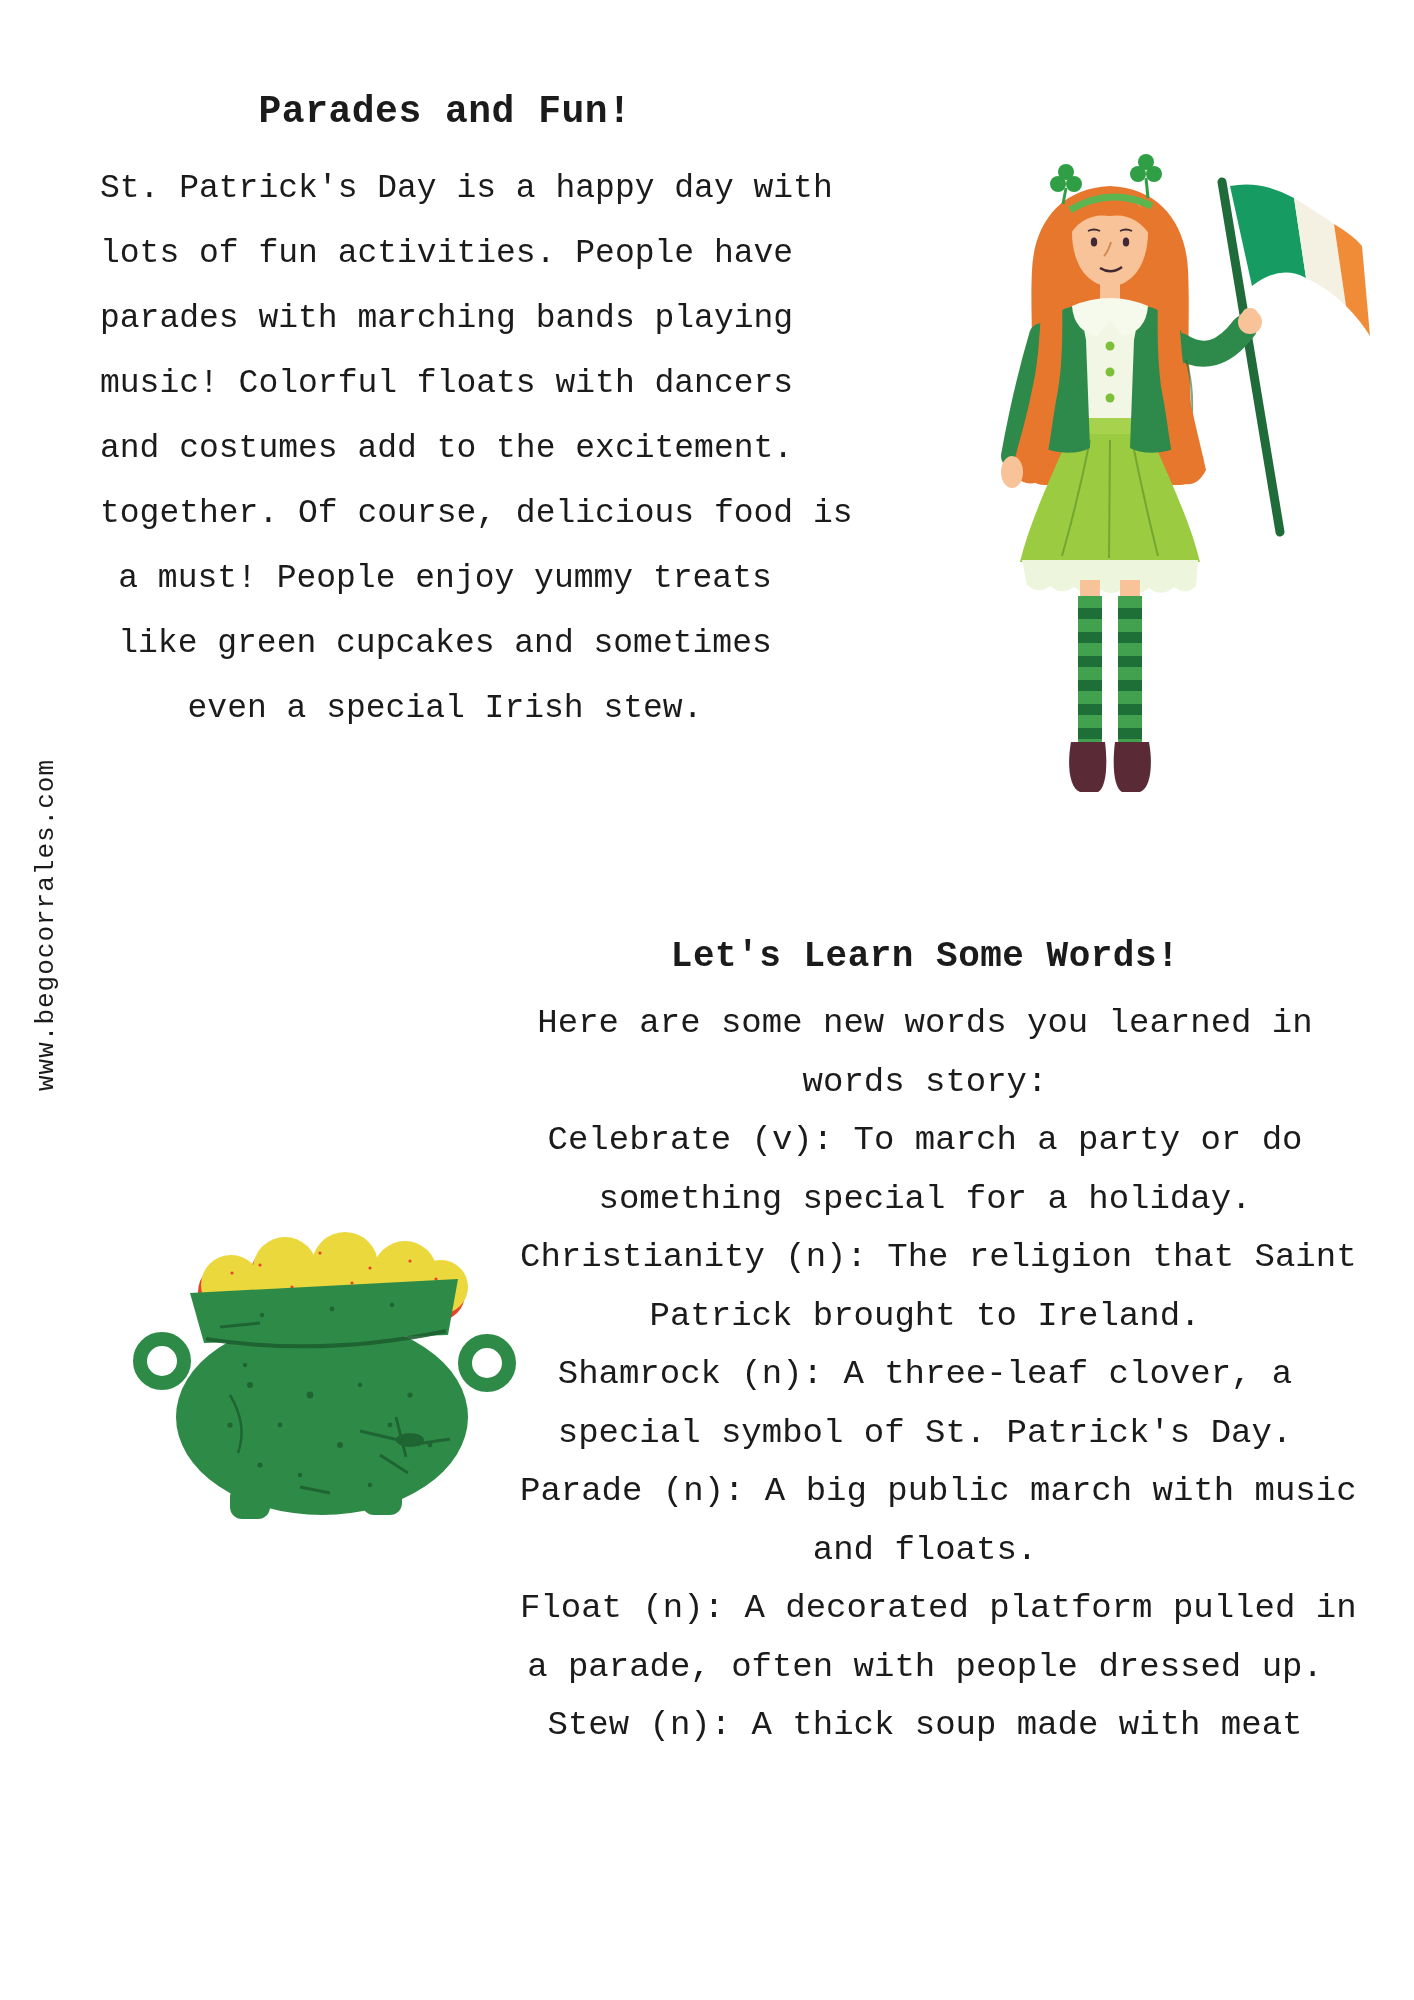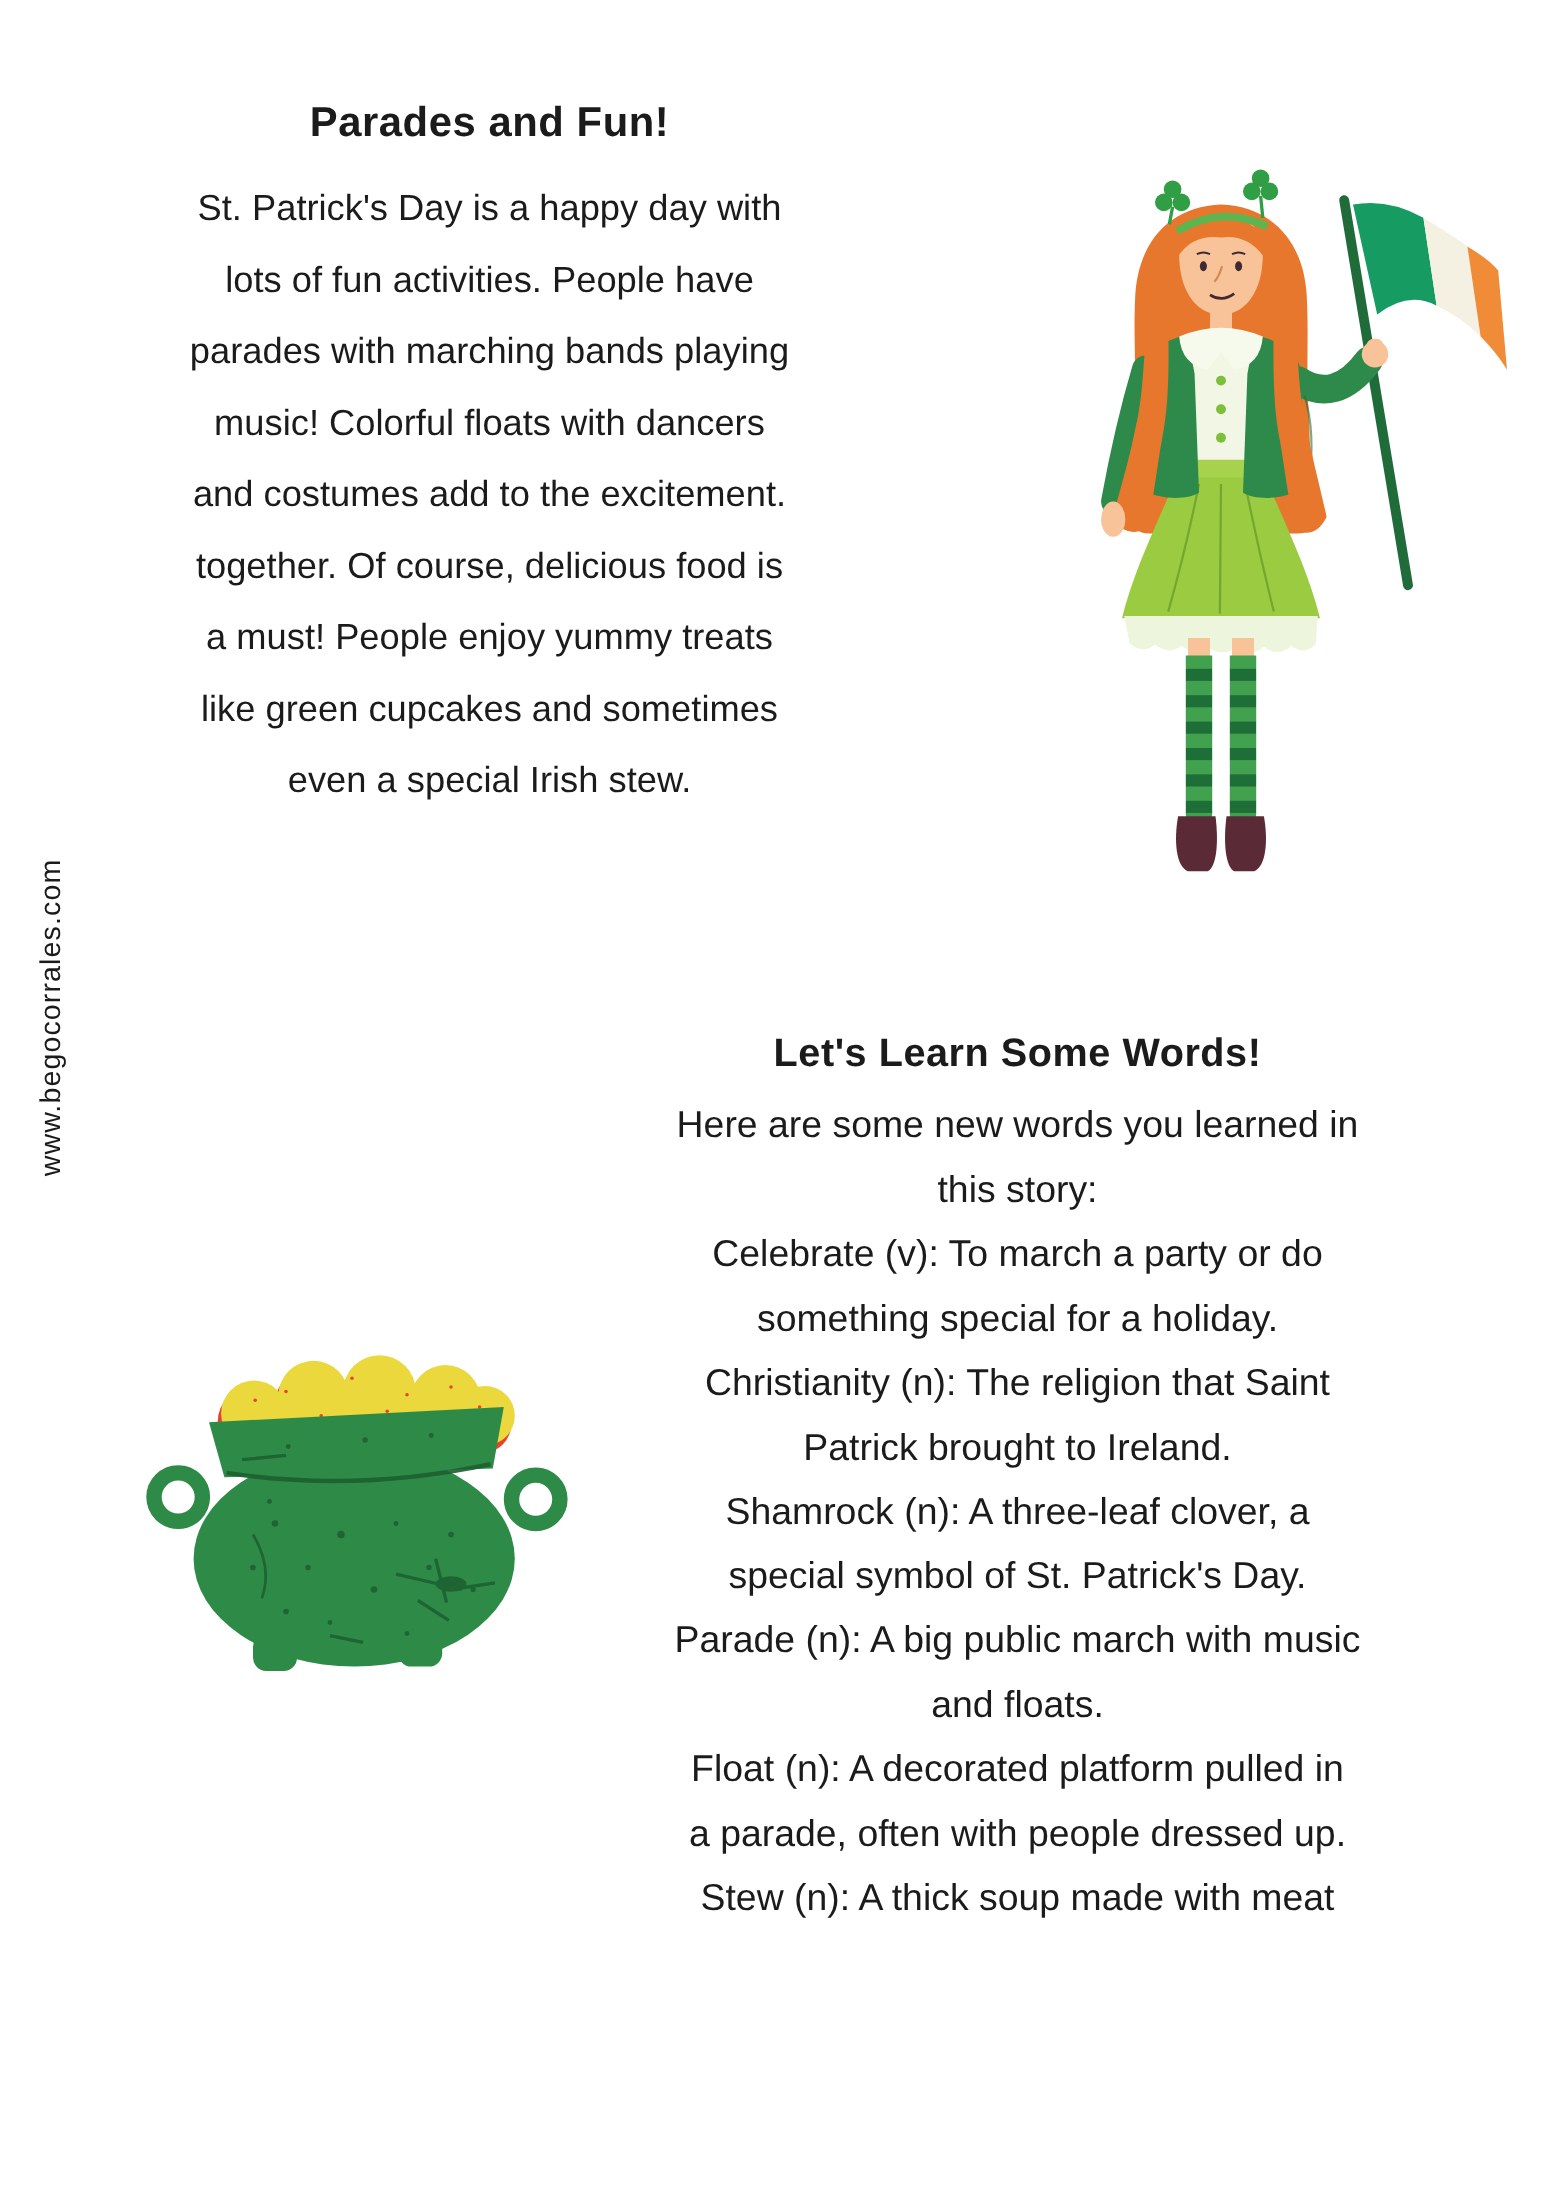--- a/index.html
+++ b/index.html
@@ -1,19 +1,19 @@
 <!DOCTYPE html>
 <html><head>
 <meta charset="utf-8">
 <style>
   html,body { margin:0; padding:0; background:#ffffff; }
   .page {
     position:relative; width:1414px; height:2000px;
     background:#ffffff; overflow:hidden;
-    font-family:Liberation Sans, sans-serif; color:#1b1b1b;
+    font-family:Liberation Mono, monospace; color:#1b1b1b;
   }
   .story-section { position:absolute; left:100px; top:90px; width:690px; text-align:center; }
   .story-title { font-size:38px; font-weight:bold; margin:0; line-height:44px; letter-spacing:0.5px; }
   .story-lines { margin-top:22px; font-size:33px; line-height:65px; }
   .vocab-section { position:absolute; left:520px; top:920px; width:810px; text-align:center; }
   .vocab-title { font-size:36px; font-weight:bold; margin:15px; line-height:44px; letter-spacing:0.5px; }
   .vocab-lines { margin-top:9px; font-size:34px; line-height:58.5px; }
   .story-lines div, .vocab-lines div { white-space:nowrap; }
   .watermark {
     position:absolute; left:46px; top:925px;
@@ -40,21 +40,21 @@
       <div>a must! People enjoy yummy treats</div>
       <div>like green cupcakes and sometimes</div>
       <div>even a special Irish stew.</div>
     </div>
   </div>
 
   <div class="vocab-section">
     <h2 class="vocab-title">Let's Learn Some Words!</h2>
     <div class="vocab-lines">
       <div>Here are some new words you learned in</div>
-      <div>this story:</div>
+      <div>words story:</div>
       <div>Celebrate (v): To march a party or do</div>
       <div>something special for a holiday.</div>
       <div>Christianity (n): The religion that Saint</div>
       <div>Patrick brought to Ireland.</div>
       <div>Shamrock (n): A three-leaf clover, a</div>
       <div>special symbol of St. Patrick's Day.</div>
       <div>Parade (n): A big public march with music</div>
       <div>and floats.</div>
       <div>Float (n): A decorated platform pulled in</div>
       <div>a parade, often with people dressed up.</div>

